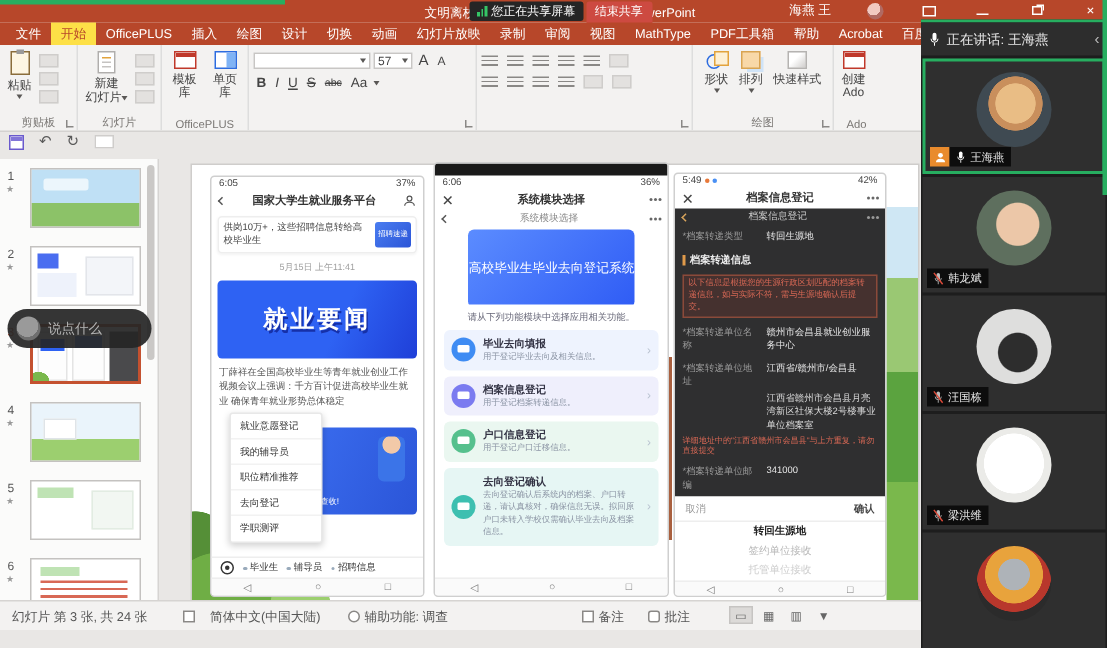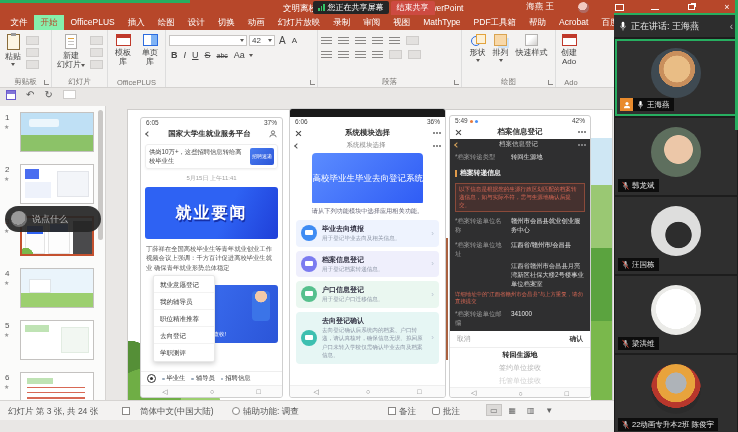--- a/index.html
+++ b/index.html
@@ -21,21 +21,21 @@
   .tb-user{font-size:8.5px;white-space:nowrap}
   .tb-avatar{width:11px;height:11px;border-radius:50%;background:radial-gradient(circle at 40% 35%,#f2c9c0 0 45%,#b06a62 46%)}
   .winbtn{width:12px;height:10px;position:relative;display:flex;align-items:center;justify-content:center;font-size:9px;color:#fff}
   .ico-ribbonopt{width:9px;height:7px;border:1px solid #fff}
   .ico-min{width:8px;height:1px;background:#fff;margin-top:5px}
   .ico-restore{width:7px;height:6px;border:1px solid #fff;box-shadow:2px -2px 0 -1px #fff}
 
   
   .tabsrow{position:absolute;left:0;top:15px;width:738px;height:15px;background:#b7472a;display:flex;padding-left:4px;z-index:5}
   .tab{padding:0 6.5px;font-size:8.5px;line-height:15px;color:#fff;white-space:nowrap}
-  .tab.active{background:#86efac;color:#b7472a}
+  .tab.active{background:#fde047;color:#b7472a}
 
   
   .ribbon{position:absolute;left:0;top:30px;width:738px;height:58px;background:#f3f2f1;border-bottom:1px solid #d4d2d0;display:flex;z-index:4;overflow:hidden}
   .group{position:relative;height:100%;border-right:1px solid #ddd;padding:3px 3px 11px;display:flex;gap:3px;flex:none}
   .glabel{position:absolute;bottom:0;left:0;right:0;text-align:center;font-size:7.5px;color:#7a7774;white-space:nowrap}
   .dl{position:absolute;right:2px;bottom:2px;width:5px;height:5px;border-left:1px solid #8a8886;border-bottom:1px solid #8a8886}
   .bigbtn{display:flex;flex-direction:column;align-items:center;justify-content:flex-start;gap:2px;padding:1px 2px;font-size:8px;color:#444;text-align:center;line-height:1.15}
   .minicol{display:flex;flex-direction:column;justify-content:flex-start;gap:3px;padding-top:3px}
   .mini{width:13px;height:9px;background:#e3e1df;border:1px solid #cfcdcb}
   .caret{width:0;height:0;border-left:2.5px solid transparent;border-right:2.5px solid transparent;border-top:3px solid #5a5856;display:inline-block}
@@ -276,21 +276,21 @@
       <span class="glabel">OfficePLUS</span>
     </div>
 
     <div class="group" style="width:152px;flex-direction:column;gap:4px;padding-top:5px">
       <div class="fontrow">
         <span class="combo" style="width:78px">
             <span></span>
             <span class="caret"></span>
           </span>
         <span class="combo" style="width:26px">
-            <span>42</span>
+            <span>57</span>
             <span class="caret"></span>
           </span>
         <span class="fmt" style="font-size:10px">A</span>
         <span class="fmt" style="font-size:8px">A</span>
       </div>
       <div class="fontrow">
         <span class="fmt" style="font-weight:bold">B</span>
         <span class="fmt" style="font-style:italic">I</span>
         <span class="fmt" style="text-decoration:underline">U</span>
         <span class="fmt" style="text-decoration:line-through">S</span>
@@ -312,21 +312,20 @@
       </div>
       <div class="fontrow" style="gap:6px">
         <span class="lines"></span>
         <span class="lines"></span>
         <span class="lines"></span>
         <span class="lines"></span>
         <span class="mini"></span>
         <span class="mini"></span>
       </div>
       <span class="dl"></span>
-      <span class="glabel">段落</span>
     </div>
 
     <div class="group" style="width:94px;justify-content:center">
       <div class="bigbtn">
         <span class="ico-shapes"></span>
         <span>形状</span>
           <span class="caret"></span>
       </div>
       <div class="bigbtn">
         <span class="ico-arrange"></span>
@@ -675,28 +674,16 @@
                 <line x1="1" y1="1" x2="11" y2="14" stroke="#e04b3a" stroke-width="1.6"></line>
               </svg>
             </span>
           <span>梁洪维</span>
         </span>
       </div>
     </div>
 
     <div class="tile" style="top:340px;height:79px">
       <div class="tavatar" style="width:50px;height:50px;border-radius:50%;margin:9px auto 0;background:radial-gradient(circle at 50% 38%, #aeb3b8 0 26%, #e8a33c 27% 48%, #b8372c 49% 62%, #2b2b2b 63%)"></div>
-      <div class="pill">
-        <span class="namebox">
-          <span class="micw">
-              <svg width="7" height="10" viewBox="0 0 12 16">
-                <rect x="4" y="1" width="4" height="8" rx="2" fill="#bbb"></rect>
-                <path d="M2.5 7a3.5 3.5 0 0 0 7 0M6 11v3" stroke="#bbb" fill="none"></path>
-                <line x1="1" y1="1" x2="11" y2="14" stroke="#e04b3a" stroke-width="1.6"></line>
-              </svg>
-            </span>
-          <span>22动画专升本2班 陈俊宇</span>
-        </span>
-      </div>
     </div>
   </div>
 
 </div>
 
 </body></html>

